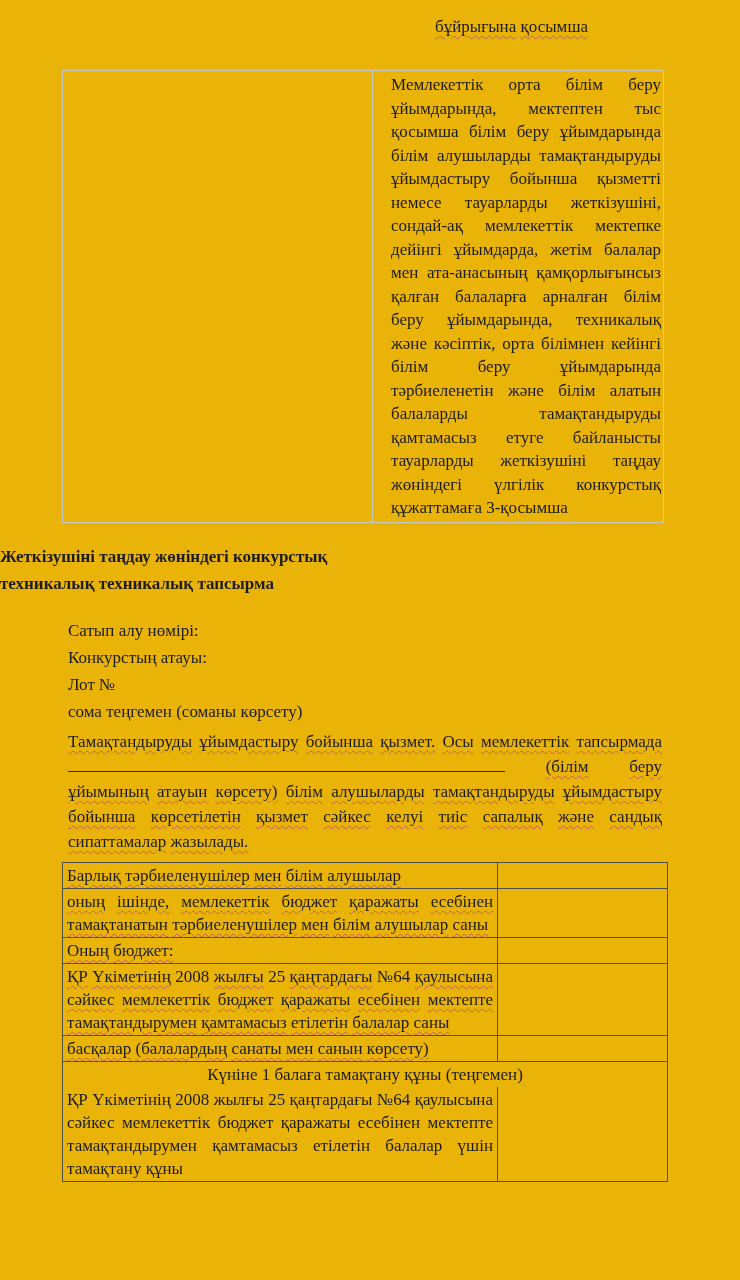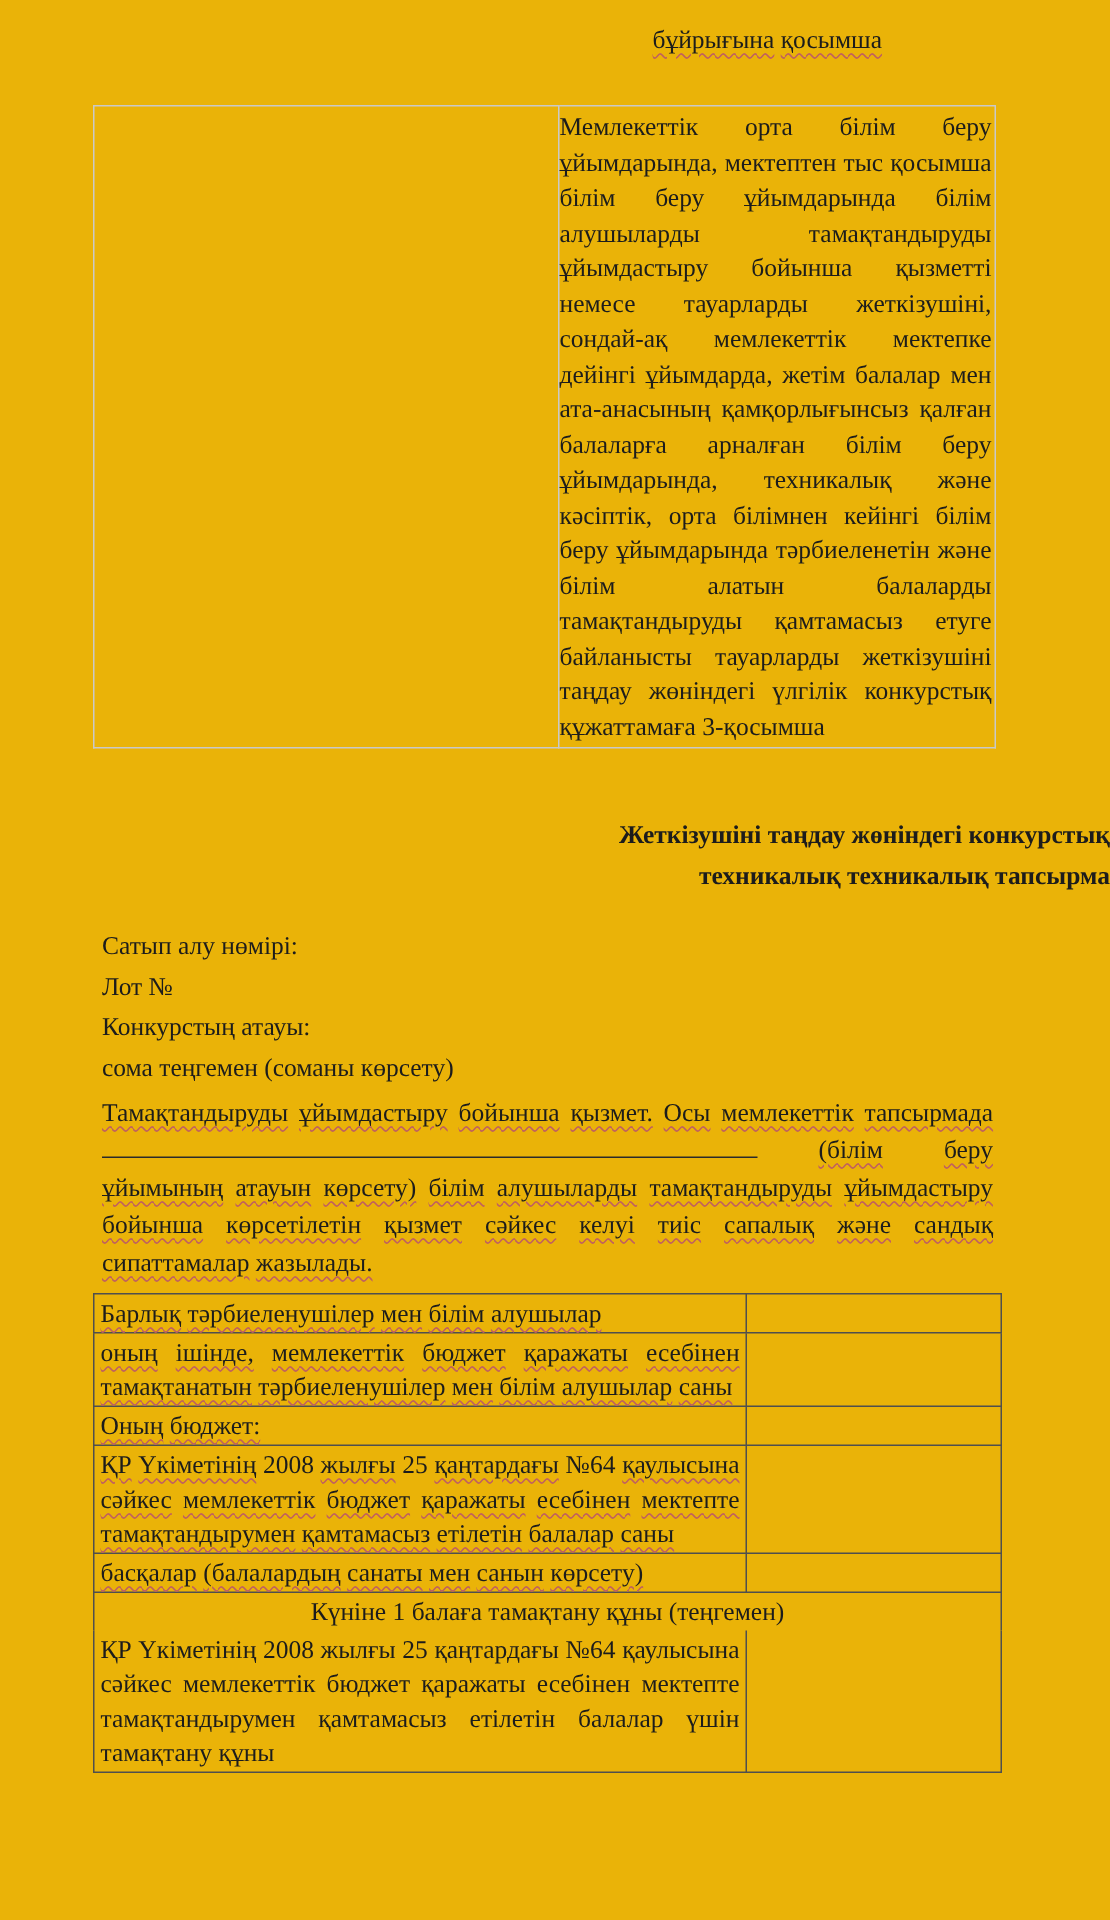--- a/index.html
+++ b/index.html
@@ -31,28 +31,28 @@
     border-collapse:collapse;
     table-layout:fixed;
   }
   .appendix-table td{
     border:1px solid var(--light-border);
     vertical-align:top;
   }
   .appendix-table .col-left{width:310px;}
   .appendix-table .col-right{
     width:291px;
-    padding:2px 2px 2px 0;
+    padding:2px 2px 2px 18px;
     text-align:justify;
     line-height:23.5px;
   }
   
   .doc-title{
-    margin-top:44px;
-    text-align:right;
+    margin-top:20px;
+    text-align:left;
     font-weight:bold;
     line-height:27px;
   }
   
   .info-lines{
     margin:20px 0 0 68px;
     line-height:27px;
   }
   
   .intro{
@@ -116,22 +116,22 @@
   </tbody>
     </table>
 
   <div class="doc-title">
     <div>Жеткізушіні таңдау жөніндегі конкурстық</div>
     <div>техникалық техникалық тапсырма</div>
   </div>
 
   <div class="info-lines">
     <div>Сатып алу нөмірі:</div>
+    <div>Конкурстың атауы:</div>
     <div>Лот №</div>
-    <div>Конкурстың атауы:</div>
     <div>сома теңгемен (соманы көрсету)</div>
   </div>
 
   <p class="intro">
     <span><span class="sq">Тамақтандыруды</span> <span class="sq">ұйымдастыру</span> <span class="sq">бойынша</span> <span class="sq">қызмет.</span> <span class="sq">Осы</span> <span class="sq">мемлекеттік</span> <span class="sq">тапсырмада</span></span>
     <span class="blank-line"></span>
     <span><span class="sq">(білім</span> <span class="sq">беру</span> <span class="sq">ұйымының</span> <span class="sq">атауын</span> <span class="sq">көрсету)</span> <span class="sq">білім</span> <span class="sq">алушыларды</span> <span class="sq">тамақтандыруды</span> <span class="sq">ұйымдастыру</span> <span class="sq">бойынша</span> <span class="sq">көрсетілетін</span> <span class="sq">қызмет</span> <span class="sq">сәйкес</span> <span class="sq">келуі</span> <span class="sq">тиіс</span> <span class="sq">сапалық</span> <span class="sq">және</span> <span class="sq">сандық</span> <span class="sq">сипаттамалар</span> <span class="sq">жазылады.</span></span>
   </p>
 
   <table class="spec-table">

